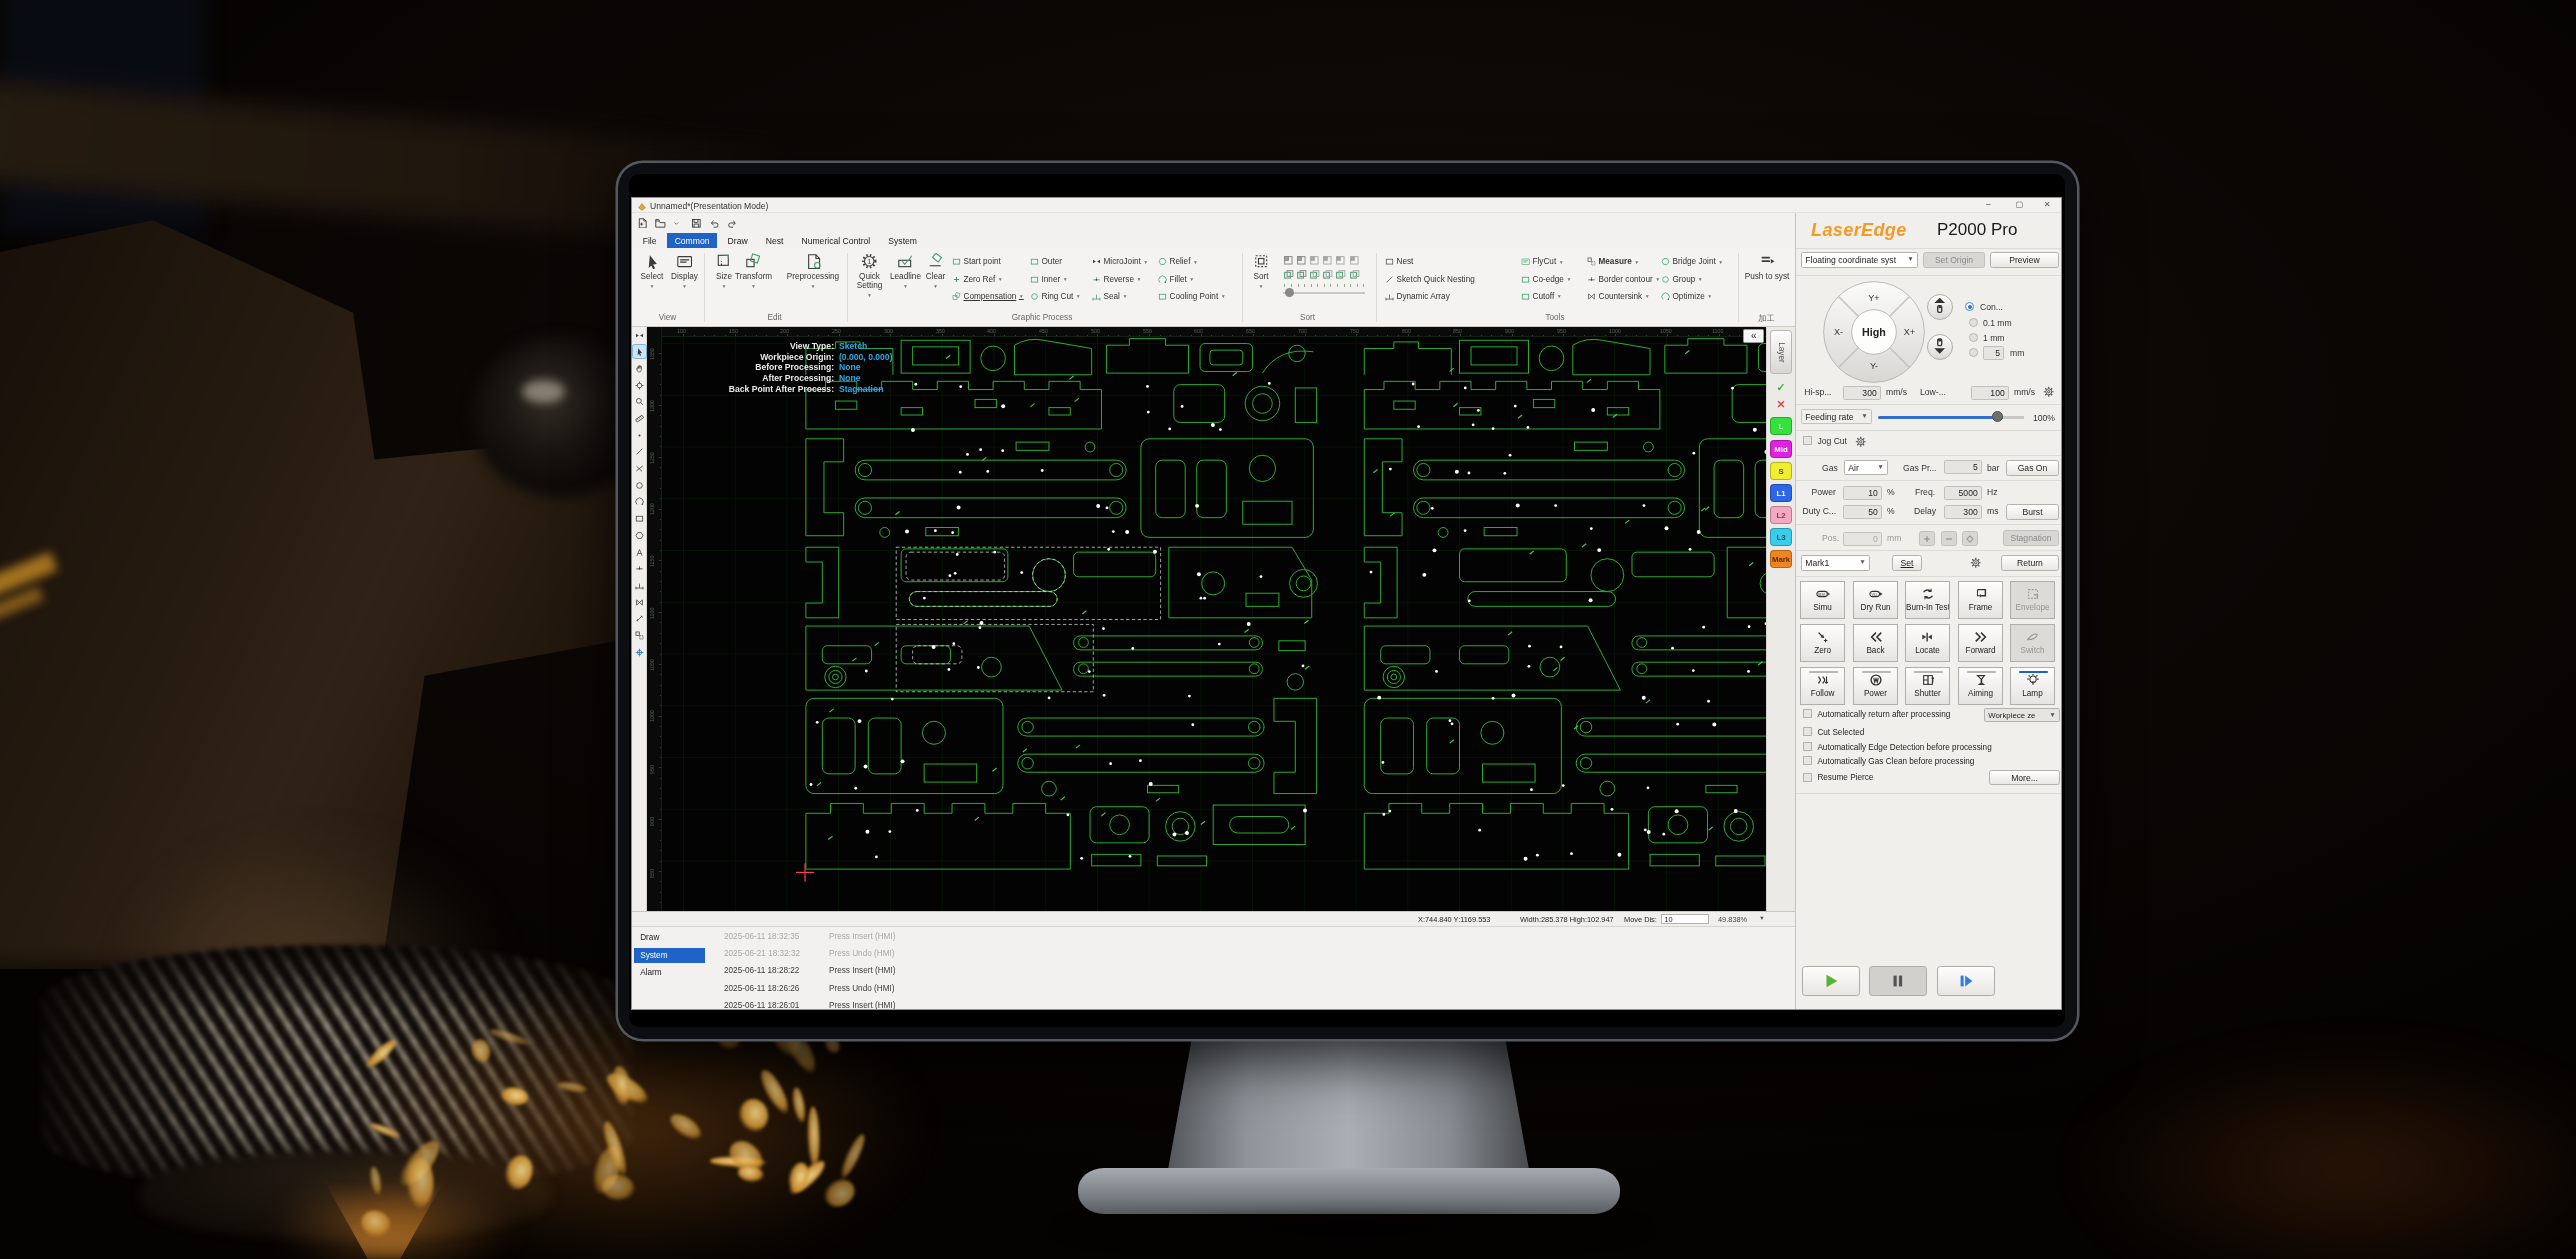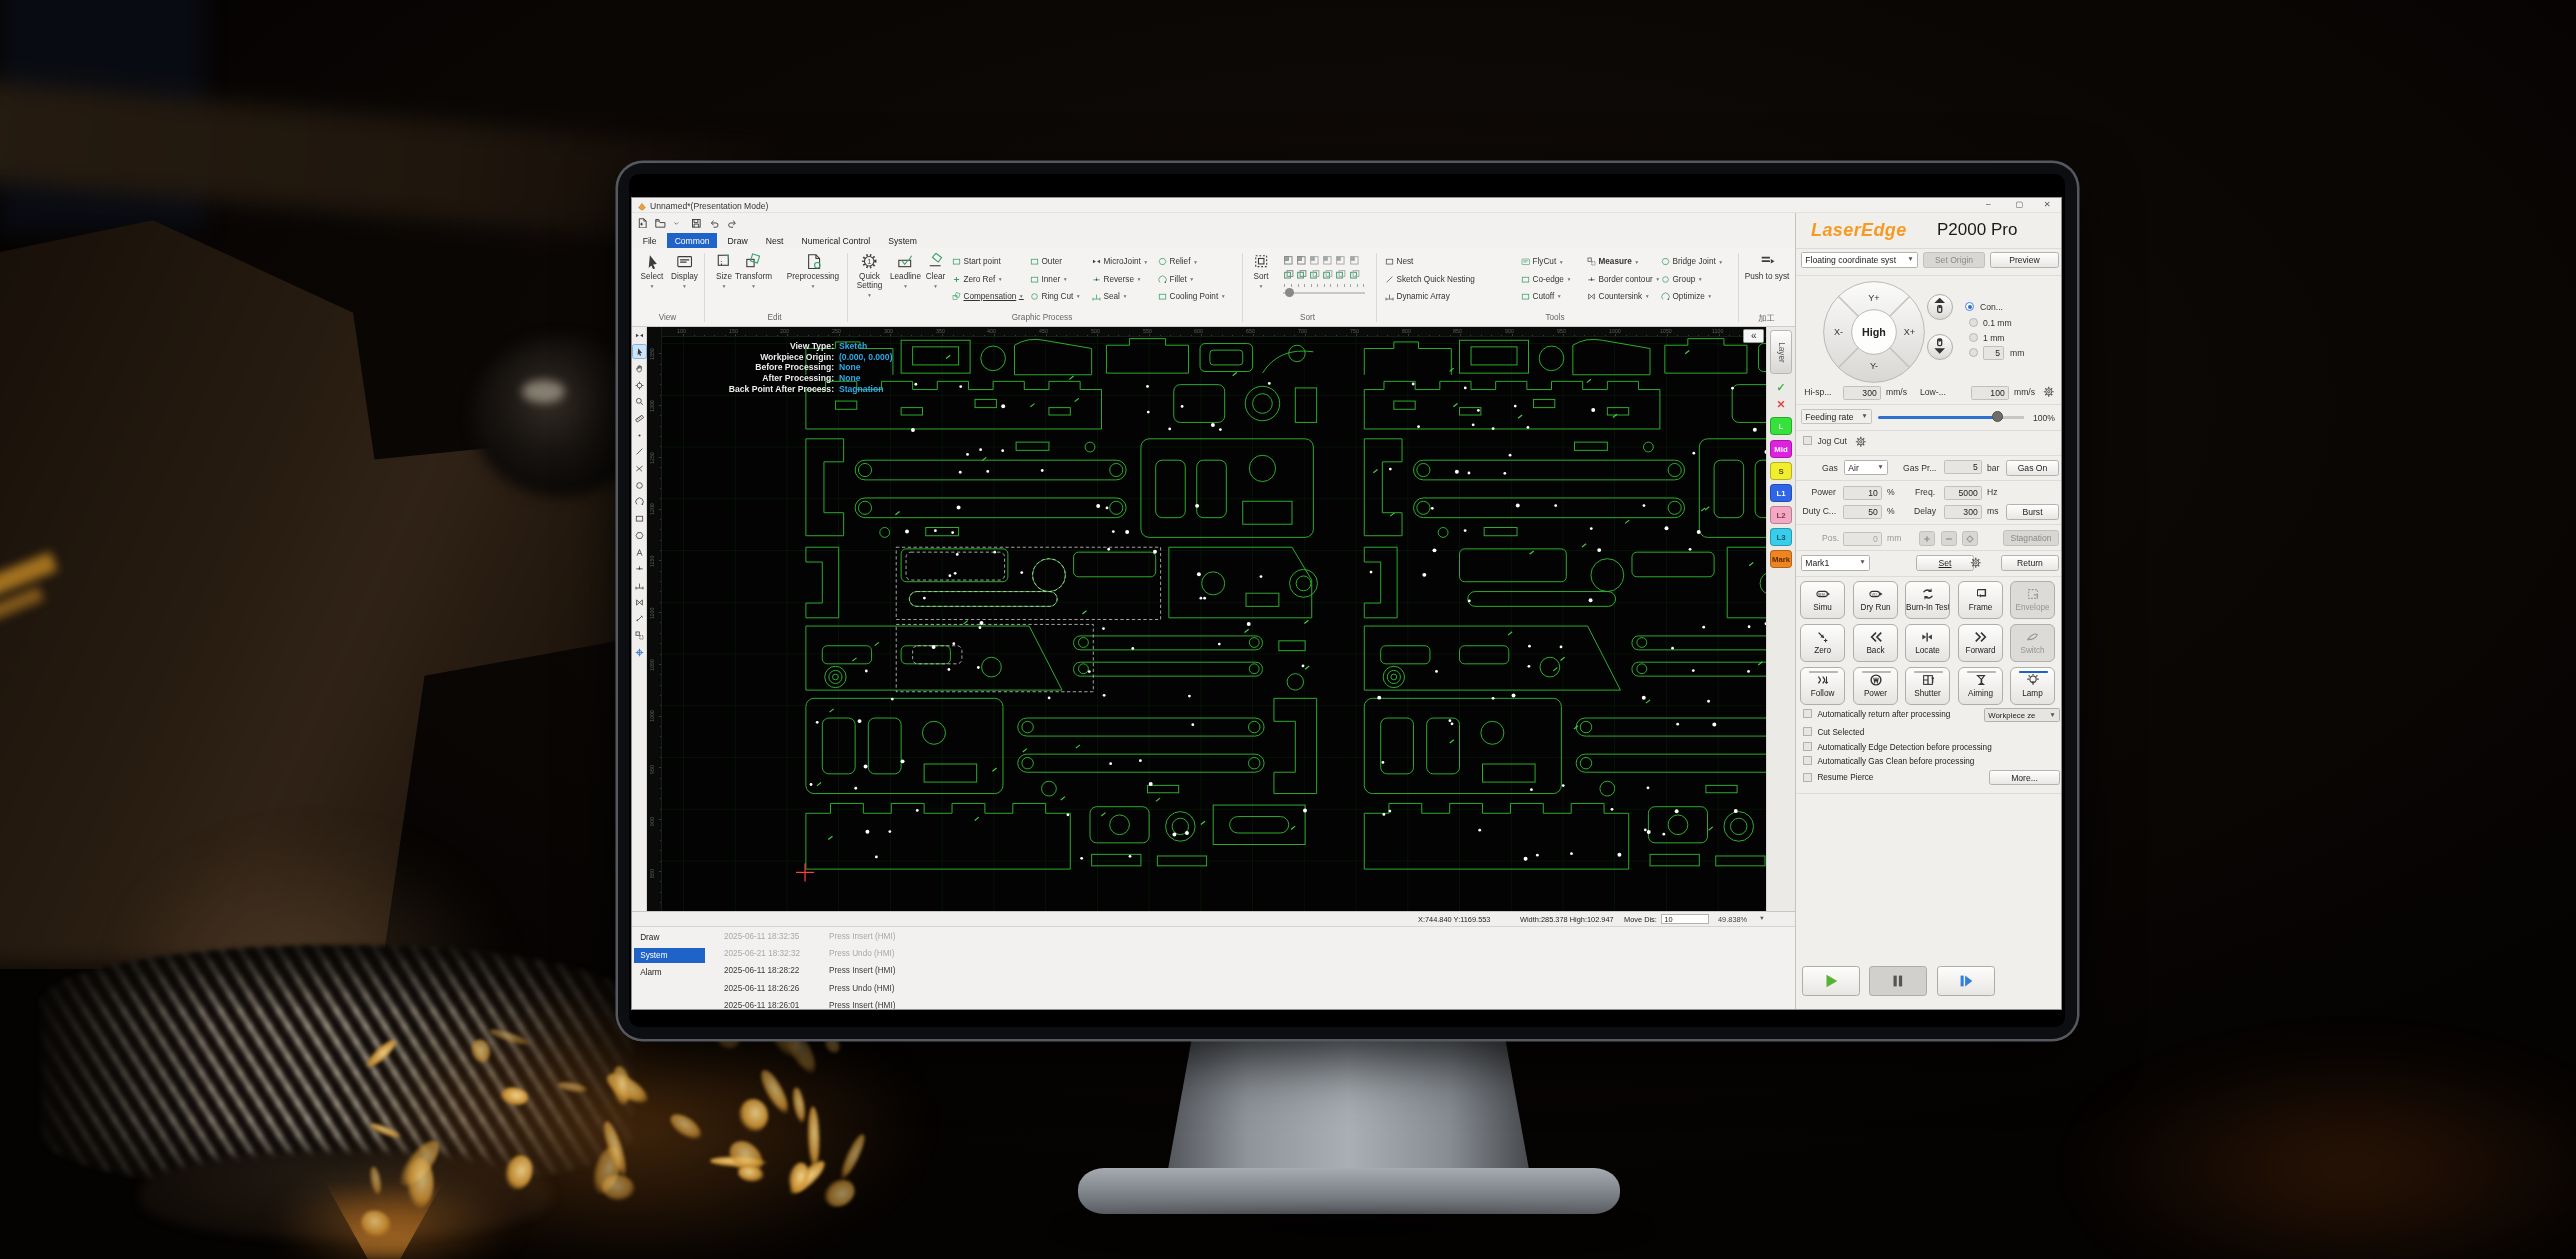--- a/index.html
+++ b/index.html
@@ -59,21 +59,21 @@
 .btn.dis{background:#d9d7d4;color:#8a8a8a;border-color:#c2c0bd}
 .drop{position:absolute;background:#fff;border:0.8px solid #b4b2af;border-radius:1.6px;font-size:8.6px;color:#222;padding:1.6px 3.3px;white-space:nowrap;overflow:hidden}
 .drop .chev{float:right;font-size:6.6px;color:#555}
 .rlabel{position:absolute;font-size:8.6px;color:#333;white-space:nowrap}
 .rlabel.dim{color:#9a9896}
 .radio{position:absolute;width:9px;height:9px;border-radius:50%;background:#e2e0dd;border:0.8px solid #b9b7b4}
 .radio.sel{background:#fff;border-color:#4a84d8}
 .radio.sel:after{content:"";position:absolute;left:1.6px;top:1.6px;width:4.1px;height:4.1px;border-radius:50%;background:#2a6fd8}
 .cb{position:absolute;width:9px;height:9px;background:#e8e6e3;border:0.8px solid #b2b0ad;border-radius:0.8px}
 .gear{position:absolute;width:11.5px;height:11.5px}
-.gridbtn{position:absolute;width:45px;height:38px;background:linear-gradient(180deg,#fdfdfc,#e6e4e1);border:0.8px solid #b0aeab;border-radius:6px;text-align:center;font-size:8.2px;color:#222;overflow:hidden}
+.gridbtn{position:absolute;width:45px;height:38px;background:linear-gradient(180deg,#fdfdfc,#e6e4e1);border:0.8px solid #b0aeab;border-radius:0;text-align:center;font-size:8.2px;color:#222;overflow:hidden}
 .gridbtn.dis{background:#dddbd8;color:#97958f}
 .gridbtn .gi{margin-top:4.1px;height:15px;display:flex;align-items:center;justify-content:center}
 .gridbtn .gl{margin-top:1.6px;white-space:nowrap}
 .gridbtn .led{position:absolute;left:8.2px;top:2.5px;width:29px;height:2.5px;background:#b9b7b4;border-radius:0.8px}
 .gridbtn .led.blue{background:#1f63c9}
 .checkrow{position:absolute;font-size:8.2px;color:#222;white-space:nowrap}
 .tbtn{position:absolute;width:58px;height:30px;background:linear-gradient(180deg,#fdfdfc,#e8e6e3);border:0.8px solid #aeaca9;border-radius:3.3px;display:flex;align-items:center;justify-content:center}
 #standneck{position:absolute;left:1167px;top:1035px;width:363px;height:140px;background:linear-gradient(90deg,#53565b,#8f949a 22%,#a9afb5 50%,#878c92 78%,#47494d);clip-path:polygon(7% 0,93% 0,100% 100%,0% 100%)}
 #standbase{position:absolute;left:1078px;top:1168px;width:542px;height:46px;border-radius:26px/21.4px;background:linear-gradient(180deg,#a6abb1,#7e838a 55%,#5a5e63)}
 </style></head><body>
@@ -1318,21 +1318,21 @@
         </div>
         <div class="btn dis" style="left: 166px; top: 318px; width: 16.4px; height: 15px;">
           <svg viewBox="0 0 14 14" width="10" height="10" fill="none" stroke="#8a8886" stroke-width="1.2">
             <circle cx="7" cy="7" r="3.4"></circle>
             <path d="M7 2v2M7 10v2M2 7h2M10 7h2"></path>
           </svg>
         </div>
         <div class="btn dis" style="left: 207px; top: 317px; width: 56px; height: 16.4px;">Stagnation</div>
         <div class="sep" style="top: 337px;"></div>
         <div class="drop" style="left: 5px; top: 342px; width: 69px; height: 16.4px;"><span>Mark1</span><span class="chev">▼</span></div>
-        <div class="btn" style="left: 120px; top: 342px; width: 58px; height: 16.4px; text-decoration: underline;">Set</div>
+        <div class="btn" style="left: 96px; top: 342px; width: 30px; height: 16.4px; text-decoration: underline;">Set</div>
         <div class="gear" style="left: 174px; top: 344px;"><svg viewBox="0 0 14 14" width="11.5" height="11.5" fill="none" stroke="#555" stroke-width="1.2">
             <circle cx="7" cy="7" r="3.6"></circle>
             <circle cx="7" cy="7" r="1.4"></circle>
             <path d="M7 1v2.2M7 10.8V13M1 7h2.2M10.8 7H13M2.8 2.8l1.5 1.5M9.7 9.7l1.5 1.5M11.2 2.8L9.7 4.3M4.3 9.7l-1.5 1.5" stroke-width="1.5"></path>
           </svg></div>
         <div class="btn" style="left: 205px; top: 342px; width: 58px; height: 16.4px;">Return</div>
         <div class="sep" style="top: 363px;"></div>
         <div class="gridbtn" style="left: 4.1px; top: 368px;">
           <div class="gi">
             <svg viewBox="0 0 16 16" width="14" height="14" fill="none" stroke="#333" stroke-width="1.2" style="font-size:10px">

